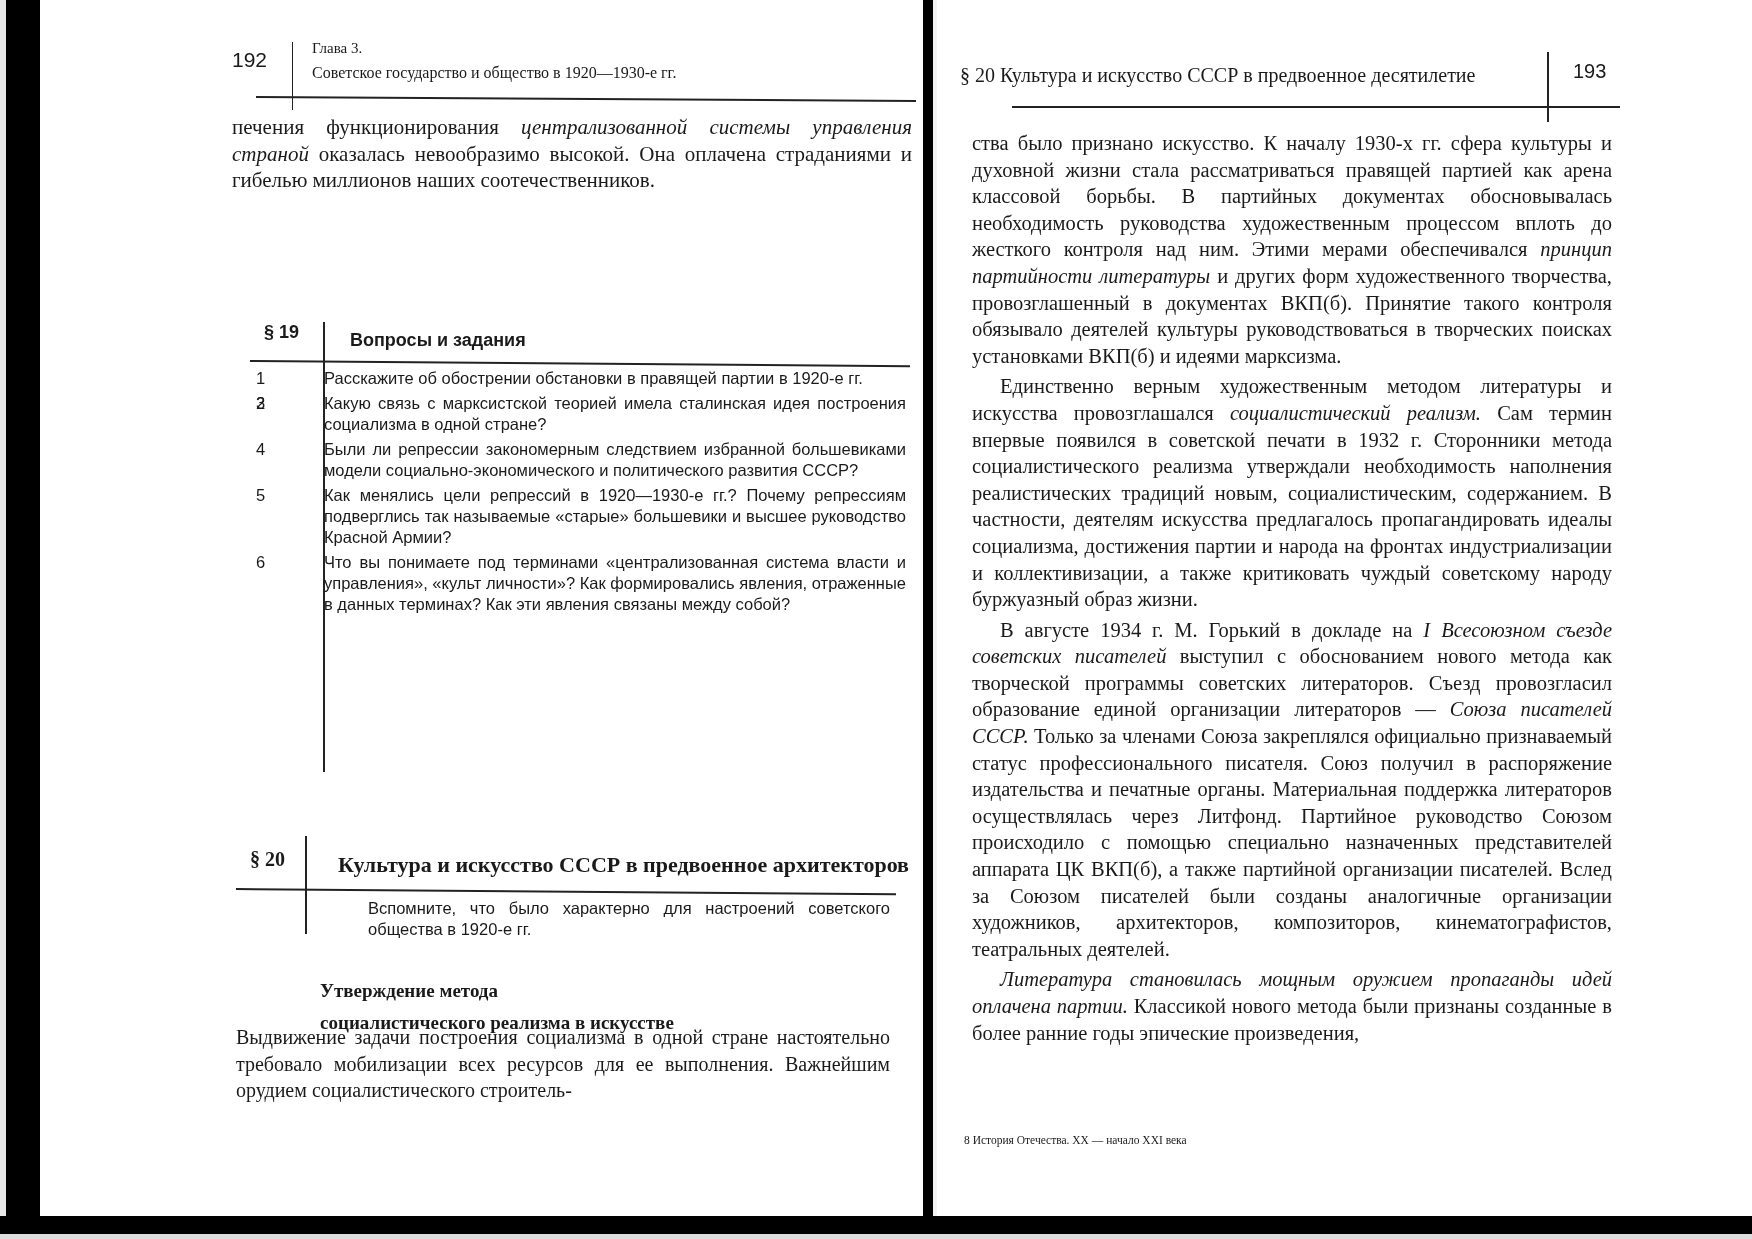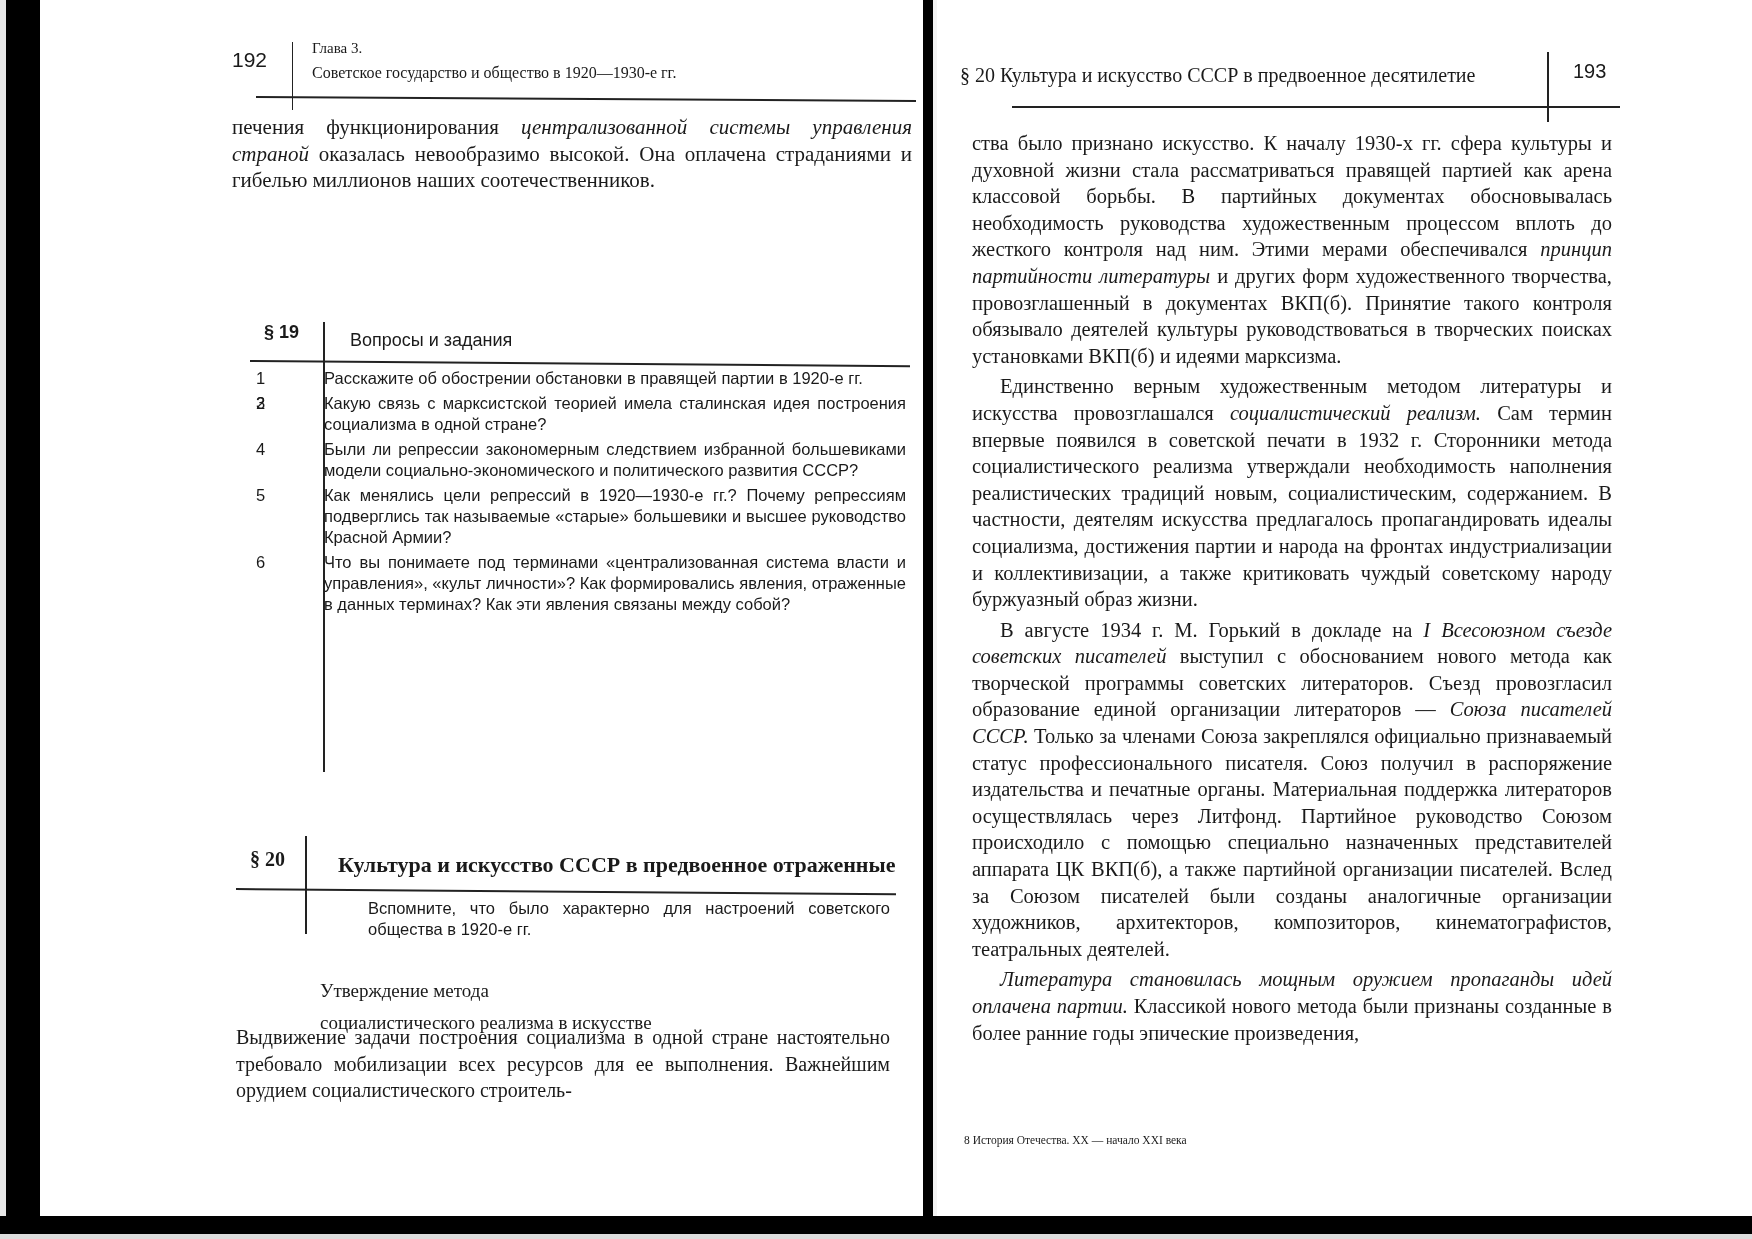--- a/index.html
+++ b/index.html
@@ -25,36 +25,36 @@
   .hdr-title-l{position:absolute;left:312px;top:64px;font-size:16px;}
   .hdr-rule-l{position:absolute;left:256px;top:96px;width:660px;height:1.5px;background:#222;transform:rotate(0.35deg);transform-origin:left;}
 
   .body-l{position:absolute;left:232px;top:114px;width:680px;font-size:21px;line-height:26.5px;text-align:justify;}
   .body-l p{margin:0;}
   .indent{text-indent:28px;}
   em{font-style:italic;}
 
   
   .q-sec{position:absolute;left:264px;top:322px;font-size:18px;font-weight:bold;}
-  .q-title{position:absolute;left:350px;top:330px;font-size:18px;font-weight:normal;}
+  .q-title{position:absolute;left:350px;top:330px;font-size:18px;font-weight:bold;}
   .q-vline{position:absolute;left:323px;top:322px;width:1.5px;height:450px;background:#222;}
   .q-rule{position:absolute;left:250px;top:360px;width:660px;height:1.5px;background:#222;transform:rotate(0.45deg);transform-origin:left;}
   .q-list{position:absolute;left:256px;top:368px;width:650px;}
   .q-item{position:relative;font-size:16.5px;line-height:21px;margin-bottom:4px;}
   .q-num{position:absolute;left:0;top:0;width:40px;}
   .q-text{margin-left:68px;display:block;text-align:justify;}
 
   
   .s20-num{position:absolute;left:250px;top:848px;font-size:20px;font-weight:bold;}
   .s20-vline{position:absolute;left:305px;top:836px;width:1.5px;height:98px;background:#222;}
   .s20-title{position:absolute;left:338px;top:852px;font-size:22px;font-weight:bold;}
   .s20-rule{position:absolute;left:236px;top:888px;width:660px;height:1.5px;background:#222;transform:rotate(0.45deg);transform-origin:left;}
   .s20-recall{position:absolute;left:368px;top:898px;width:522px;font-size:16.5px;line-height:21px;text-align:justify;}
 
-  .sub-h{position:absolute;left:320px;top:975px;font-size:19px;font-weight:normal;line-height:32px;}
+  .sub-h{position:absolute;left:320px;top:975px;font-size:19px;font-weight:bold;line-height:32px;}
   .body-l2{position:absolute;left:236px;top:1024px;width:654px;font-size:20px;line-height:26.5px;text-align:justify;}
   .body-l2 p{margin:0;}
 
   
   .hdr-title-r{position:absolute;left:960px;top:64px;font-size:20px;}
   .hdr-vline-r{position:absolute;left:1547px;top:52px;width:1.5px;height:70px;background:#222;}
   .hdr-num-r{position:absolute;left:1573px;top:60px;font-size:20px;}
   .hdr-rule-r{position:absolute;left:1012px;top:106px;width:608px;height:1.5px;background:#222;}
 
   .body-r{position:absolute;left:968px;top:126px;width:648px;font-size:20.5px;line-height:26.6px;text-align:justify;}
@@ -110,21 +110,21 @@
     <span class="q-text">Как менялись цели репрессий в 1920—1930-е гг.? Почему репрессиям подверглись так называемые «старые» большевики и высшее руководство Красной Армии?</span>
   </div>
   <div class="q-item">
     <span class="q-num">6</span>
     <span class="q-text">Что вы понимаете под терминами «централизованная система власти и управления», «культ личности»? Как формировались явления, отраженные в данных терминах? Как эти явления связаны между собой?</span>
   </div>
 </div>
 
 <div class="s20-num serif">§ 20</div>
 <div class="s20-vline"></div>
-<div class="s20-title serif">Культура и искусство СССР в предвоенное отраженные</div>
+<div class="s20-title serif">Культура и искусство СССР в предвоенное архитекторов</div>
 <div class="s20-rule"></div>
 <div class="s20-recall sans">Вспомните, что было характерно для настроений советского общества в 1920-е гг.</div>
 
 <div class="sub-h serif">
   <div>Утверждение метода</div>
   <div>социалистического реализма в искусстве</div>
 </div>
 
 <div class="body-l2 serif">
   <p>Выдвижение задачи построения социализма в одной стране настоятельно требовало мобилизации всех ресурсов для ее выполнения. Важнейшим орудием социалистического строитель-</p>

